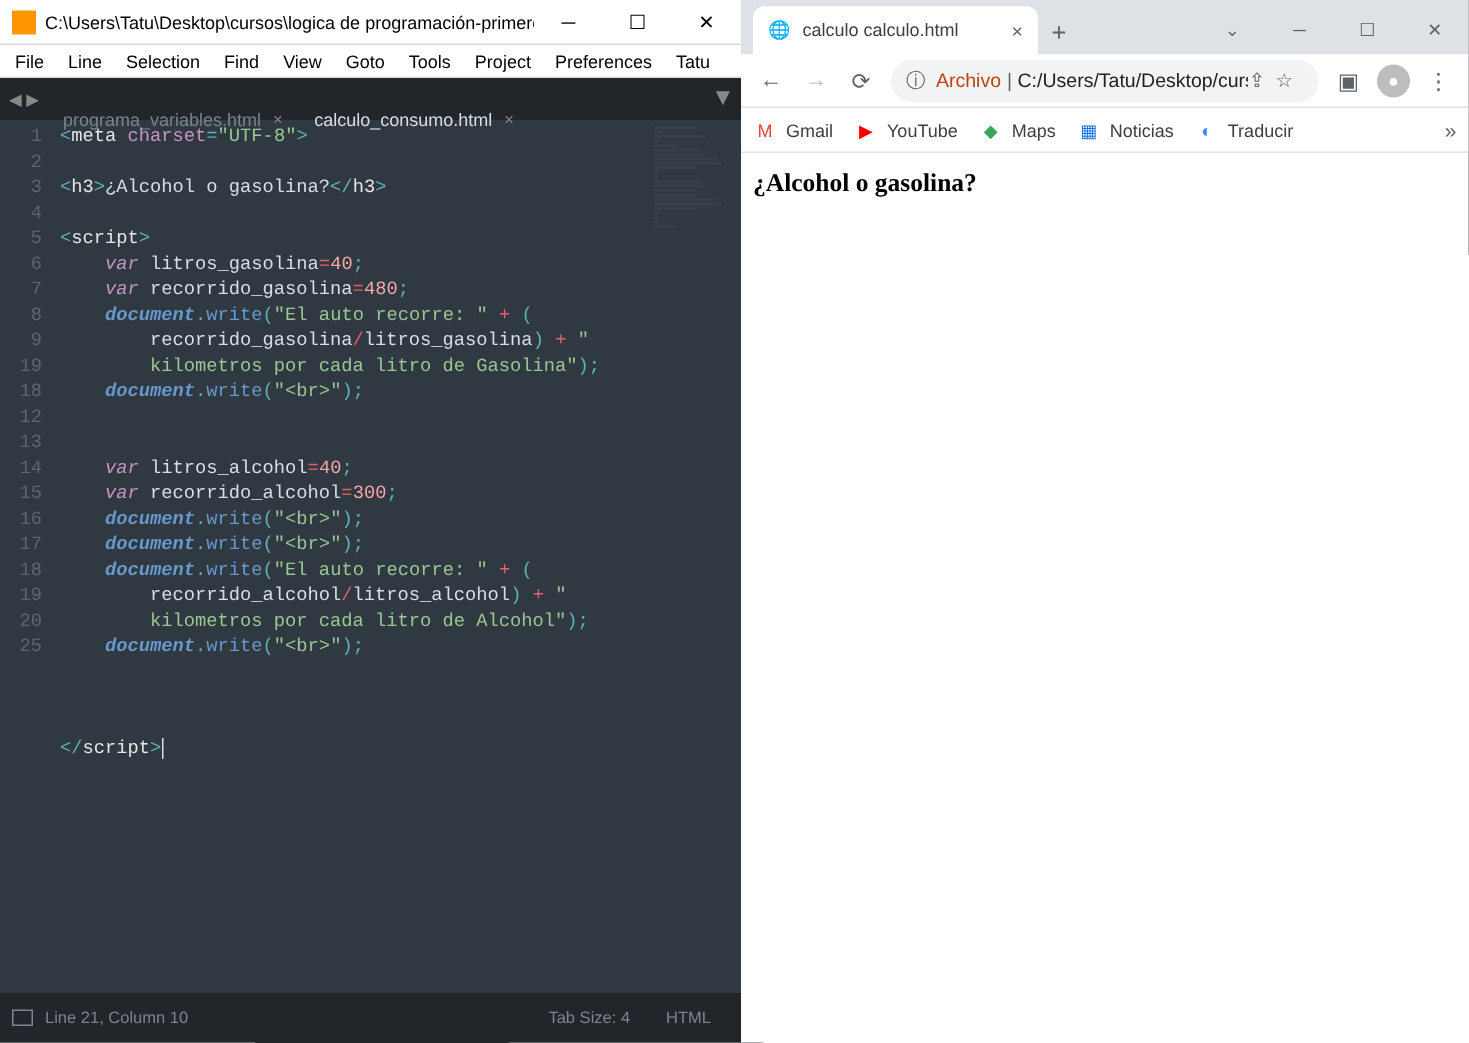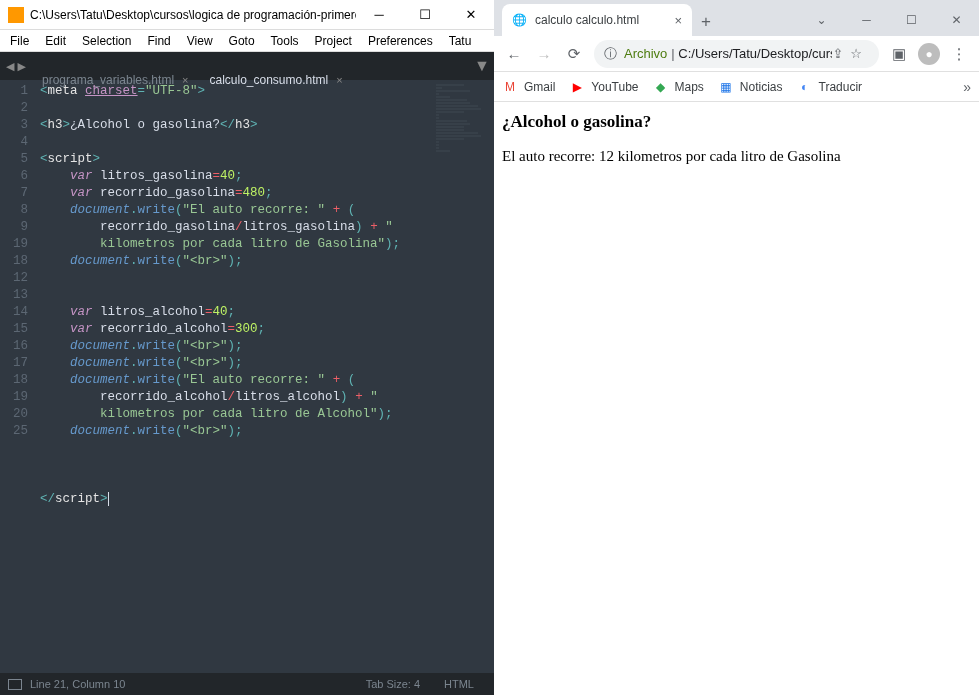--- a/index.html
+++ b/index.html
@@ -141,32 +141,32 @@
     }
     .cursor {
       display: inline-block;
       width: 1px;
       height: 14px;
       background: #d8dee9;
       vertical-align: middle;
     }
     
     .t-tag { color: #e5e5e5; }
-    .t-attr { color: #c594c5; text-decoration: underline; }
+    .t-attr { color: #c594c5; }
     .t-str { color: #99c794; }
     .t-punc { color: #5fb3b3; }
     .t-kw { color: #c594c5; font-style: italic; }
     .t-var { color: #d8dee9; }
-    .t-num { color: #bef264; }
+    .t-num { color: #fca5a5; }
     .t-op { color: #ec5f67; }
-    .t-obj { color: #6699cc; font-style: italic; }
+    .t-obj { color: #6699cc; font-style: italic; font-weight: bold; }
     .t-fn { color: #6699cc; }
 
     .statusbar {
-      height: 22px;
+      height: 33px;
       background: #22262a;
       display: flex;
       align-items: center;
       padding: 0 8px;
       font-size: 11px;
       color: #7b858f;
     }
     .status-icon {
       width: 14px;
       height: 11px;
@@ -271,21 +271,21 @@
       padding: 0 10px;
       margin: 0 4px;
       overflow: hidden;
     }
     .omnibox-icon {
       margin-right: 7px;
       color: #5f6368;
       font-size: 13px;
     }
     .omnibox-label {
-      color: #4d7c0f;
+      color: #c2410c;
       margin-right: 4px;
     }
     .omnibox-url {
       color: #202124;
       white-space: nowrap;
       overflow: hidden;
       flex: 1;
     }
     .tb-icon {
       width: 28px;
@@ -358,21 +358,21 @@
     <div class="titlebar-icon"></div>
     <div class="titlebar-text">C:\Users\Tatu\Desktop\cursos\logica de programación-primeros pasos\calc...</div>
     <div class="win-btns">
       <div class="win-btn">─</div>
       <div class="win-btn">☐</div>
       <div class="win-btn">✕</div>
     </div>
   </div>
   <div class="menubar">
     <span class="menu-item">File</span>
-    <span class="menu-item">Edit</span>
+    <span class="menu-item">Line</span>
     <span class="menu-item">Selection</span>
     <span class="menu-item">Find</span>
     <span class="menu-item">View</span>
     <span class="menu-item">Goto</span>
     <span class="menu-item">Tools</span>
     <span class="menu-item">Project</span>
     <span class="menu-item">Preferences</span>
     <span class="menu-item">Tatu</span>
   </div>
   <div class="tabbar">
@@ -523,15 +523,14 @@
         <span>Noticias</span>
       </div>
     <div class="bookmark">
         <span class="bm-icon" style="color:#4285f4">◐</span>
         <span>Traducir</span>
       </div>
     <div class="bookmarks-more">»</div>
   </div>
   <div class="page">
     <h3>¿Alcohol o gasolina?</h3>
-    <p>El auto recorre: 12 kilometros por cada litro de Gasolina</p>
   </div>
 </div>
 
 </body></html>

